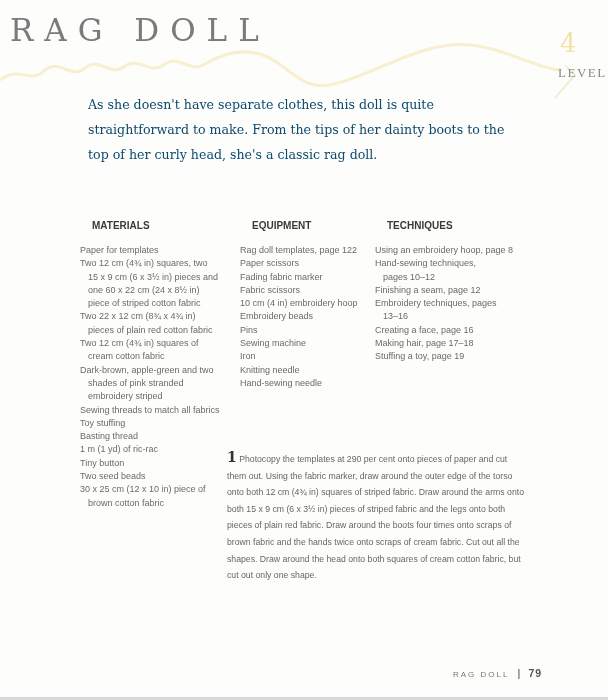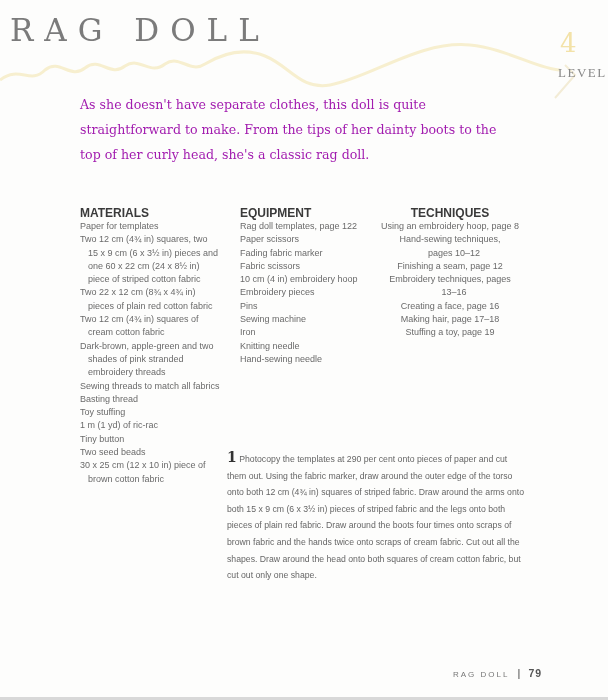--- a/index.html
+++ b/index.html
@@ -19,36 +19,36 @@
   }
   .level-num {
     position: absolute; left: 560px; top: 28px;
     font-family: "DejaVu Serif", serif; font-size: 26px; color: #f3e2a8;
   }
   .level-label {
     position: absolute; left: 558px; top: 65px;
     font-family: Liberation Serif, serif; font-size: 13px; letter-spacing: 1.5px; color: #888;
   }
   .intro {
-    position: absolute; left: 80px; top: 92px; width: 440px;
-    font-family: "DejaVu Serif", serif; font-size: 12.6px; line-height: 25px; color: #a21caf;
+    position: absolute; left: 88px; top: 92px; width: 440px;
+    font-family: "DejaVu Serif", serif; font-size: 12.6px; line-height: 25px; color: #0c4a6e;
   }
   .col {
     position: absolute; top: 207px;
     font-size: 9px; line-height: 13.3px; color: #6a6a6a;
   }
   .col h3 {
-    margin: 0; font-size: 12px; font-weight: bold; color: #3a3a3a; line-height: 13px;
+    margin: 12px; font-size: 10px; font-weight: bold; color: #3a3a3a; line-height: 13px;
   }
   .col ul { list-style: none; margin: 0; padding: 0; }
   .col li { margin: 0; }
   .col li .cont { display: block; padding-left: 8px; }
   .col-materials { left: 80px; width: 145px; }
   .col-equipment { left: 240px; width: 140px; }
-  .col-techniques { left: 375px; width: 150px; text-align: center; }
+  .col-techniques { left: 375px; width: 150px; }
   .step {
     position: absolute; left: 215px; top: 437px; width: 300px;
     font-size: 8.7px; line-height: 16.6px; color: #666;
   }
   .step .num {
     font-family: "DejaVu Serif", serif; font-size: 14px; font-weight: bold; color: #333;
   }
   .footer {
     position: absolute; left: 453px; top: 667px;
     font-family: Liberation Sans, sans-serif; font-size: 8px; letter-spacing: 2px; color: #777;
@@ -73,40 +73,40 @@
 
 <p class="intro" style="margin:0">As she doesn't have separate clothes, this doll is quite straightforward to make. From the tips of her dainty boots to the top of her curly head, she's a classic rag doll.</p>
 
 <div class="col col-materials">
   <h3>MATERIALS</h3>
   <ul>
       <li><span>Paper for templates</span></li>
       <li><span>Two 12 cm (4¾ in) squares, two</span><span class="cont">15 x 9 cm (6 x 3½ in) pieces and</span><span class="cont">one 60 x 22 cm (24 x 8½ in)</span><span class="cont">piece of striped cotton fabric</span></li>
       <li><span>Two 22 x 12 cm (8¾ x 4¾ in)</span><span class="cont">pieces of plain red cotton fabric</span></li>
       <li><span>Two 12 cm (4¾ in) squares of</span><span class="cont">cream cotton fabric</span></li>
-      <li><span>Dark-brown, apple-green and two</span><span class="cont">shades of pink stranded</span><span class="cont">embroidery threads</span></li>
+      <li><span>Dark-brown, apple-green and two</span><span class="cont">shades of pink stranded</span><span class="cont">embroidery striped</span></li>
       <li><span>Sewing threads to match all fabrics</span></li>
+      <li><span>Toy stuffing</span></li>
       <li><span>Basting thread</span></li>
-      <li><span>Toy stuffing</span></li>
       <li><span>1 m (1 yd) of ric-rac</span></li>
       <li><span>Tiny button</span></li>
       <li><span>Two seed beads</span></li>
       <li><span>30 x 25 cm (12 x 10 in) piece of</span><span class="cont">brown cotton fabric</span></li>
     </ul>
 </div>
 
 <div class="col col-equipment">
   <h3>EQUIPMENT</h3>
   <ul>
       <li>Rag doll templates, page 122</li>
       <li>Paper scissors</li>
       <li>Fading fabric marker</li>
       <li>Fabric scissors</li>
       <li>10 cm (4 in) embroidery hoop</li>
-      <li>Embroidery pieces</li>
+      <li>Embroidery beads</li>
       <li>Pins</li>
       <li>Sewing machine</li>
       <li>Iron</li>
       <li>Knitting needle</li>
       <li>Hand-sewing needle</li>
     </ul>
 </div>
 
 <div class="col col-techniques">
   <h3>TECHNIQUES</h3>

